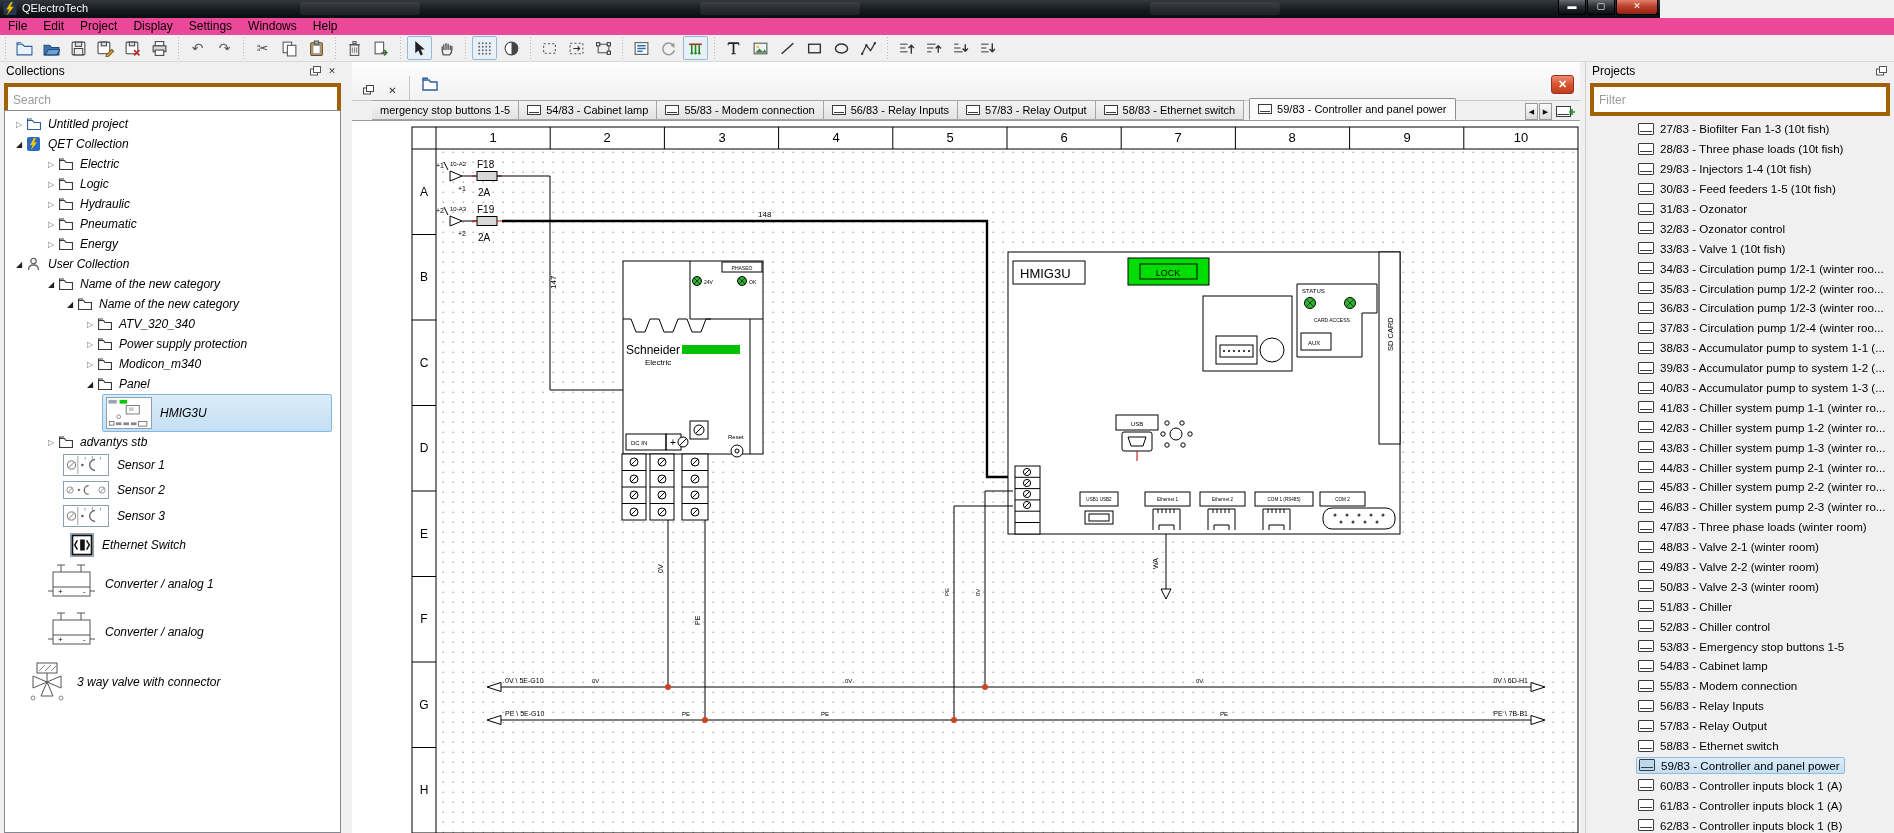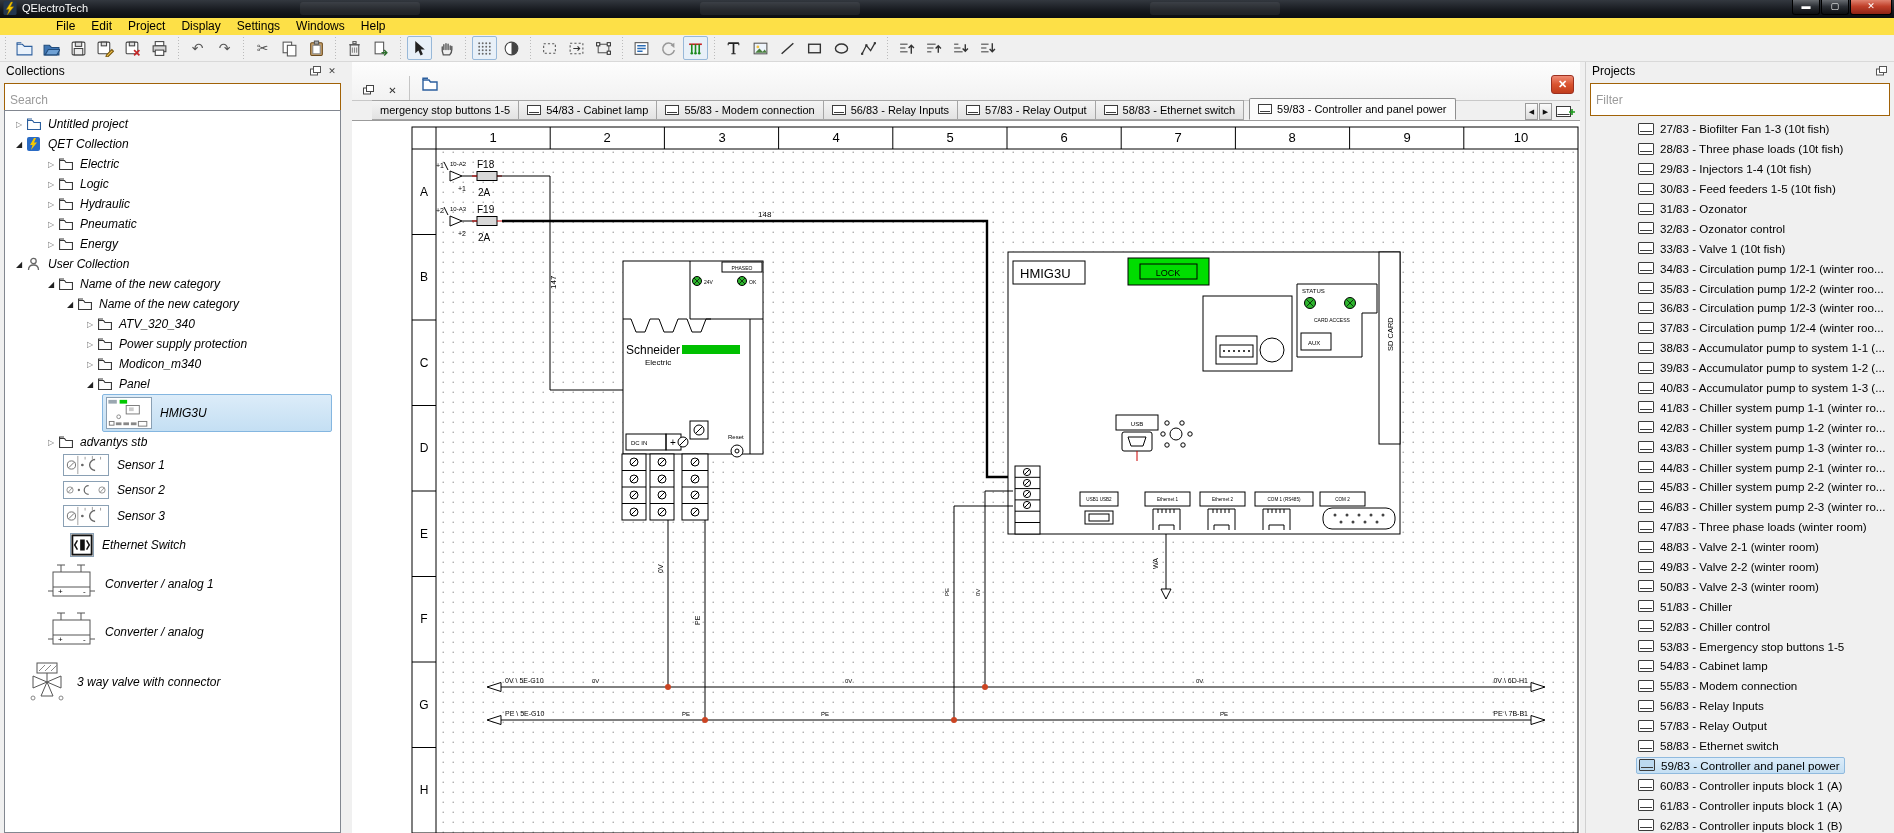--- a/index.html
+++ b/index.html
@@ -1,54 +1,54 @@
 <!DOCTYPE html>
 <html><head>
 <meta charset="utf-8">
 <style>
   * { margin:0; padding:0; box-sizing:border-box; }
   html,body { width:1894px; height:833px; overflow:hidden;
     font-family:"Liberation Sans", sans-serif; background:#f0f0f0; }
 
   
-  #titlebar{position:absolute;left:0;top:0;width:1894px;height:18px;
+  #titlebar{position:absolute;left:0;top:0;width:1660px;height:18px;
     background:linear-gradient(#33383f,#15181d 60%,#0b0d10);color:#fff;}
   #titlebar .appicon{position:absolute;left:3px;top:1px;width:14px;height:15px;}
   #titlebar .apptitle{position:absolute;left:22px;top:2px;font-size:11px;color:#fff;}
   .glassblob{position:absolute;top:2px;height:13px;border-radius:3px;background:rgba(255,255,255,.07);}
   #winbtns{position:absolute;right:2px;top:0;display:flex;}
   .wbtn{width:28px;height:15px;border:1px solid #000;border-top:none;border-radius:0 0 3px 3px;
     background:linear-gradient(rgba(255,255,255,.25),rgba(255,255,255,.05) 45%,rgba(0,0,0,.2));
     color:#fff;font-size:9px;line-height:13px;text-align:center;margin-left:1px;}
   .wbtn.close{background:linear-gradient(#e0826f,#c0402a 45%,#8f2315);width:42px;}
 
   
-  #menubar{position:absolute;left:0;top:18px;width:1894px;height:17px;background:#fde047;
-    display:flex;align-items:center;font-size:12px;padding-left:48px;}
+  #menubar{position:absolute;left:0;top:18px;width:1894px;height:17px;background:#ec4899;
+    display:flex;align-items:center;font-size:12px;}
   .menu-item{padding:0 8px;height:17px;line-height:17px;color:#000;}
 
   
   #toolbar{position:absolute;left:0;top:35px;width:1894px;height:27px;background:#f0f0f0;
     border-bottom:1px solid #d9d9d9;display:flex;align-items:center;}
   .tb{width:25px;height:24px;border:1px solid transparent;display:flex;align-items:center;
     justify-content:center;margin:0 1px;color:#555;font-size:14px;}
   .tb svg{width:17px;height:17px;}
   .tb.pressed{background:#e8f0f8;border:1px solid #98b8d8;border-radius:2px;}
   .tsep{width:7px;height:22px;margin:0 2px;
     background:repeating-linear-gradient(#bbb 0 1px,transparent 1px 3px);background-size:1px 100%;background-position:center;background-repeat:no-repeat;}
 
   
   .dock{position:absolute;top:62px;height:771px;background:#f0f0f0;}
   #dock-collections{left:0;width:345px;}
   #dock-projects{left:1585px;width:309px;border-left:1px solid #d0d0d0;}
   .dock-head{height:18px;display:flex;align-items:center;font-size:12px;color:#000;padding:0 6px;}
   .dock-head .dh-title{flex:1;}
   .dh-btn{width:14px;height:13px;display:flex;align-items:center;justify-content:center;
     font-size:9px;color:#444;margin-left:3px;}
-  .dock-input{display:block;margin:3px 4px;width:calc(100% - 8px);height:33px;border:1px solid #a16207;
+  .dock-input{display:block;margin:3px 4px;width:calc(100% - 8px);height:33px;border:4px solid #a16207;
     background:#fff;font-size:12px;padding:0 5px;font-family:"Liberation Sans",sans-serif;}
   .dock-input::placeholder{color:#9a9a9a;}
 
   
   #tree{position:absolute;left:4px;right:4px;top:48px;bottom:0;border:1px solid #828790;background:#fff;
     overflow:hidden;font-size:12px;padding-top:3px;}
   .trow{display:flex;align-items:center;height:20px;white-space:nowrap;}
   .lv0{padding-left:6px;}.lv1{padding-left:38px;}.lv2{padding-left:57px;}.lv3{padding-left:77px;}.lv4{padding-left:97px;}
   .exp{width:16px;font-size:8px;color:#777;text-align:center;flex:none;}
   .exp.open{color:#222;}

